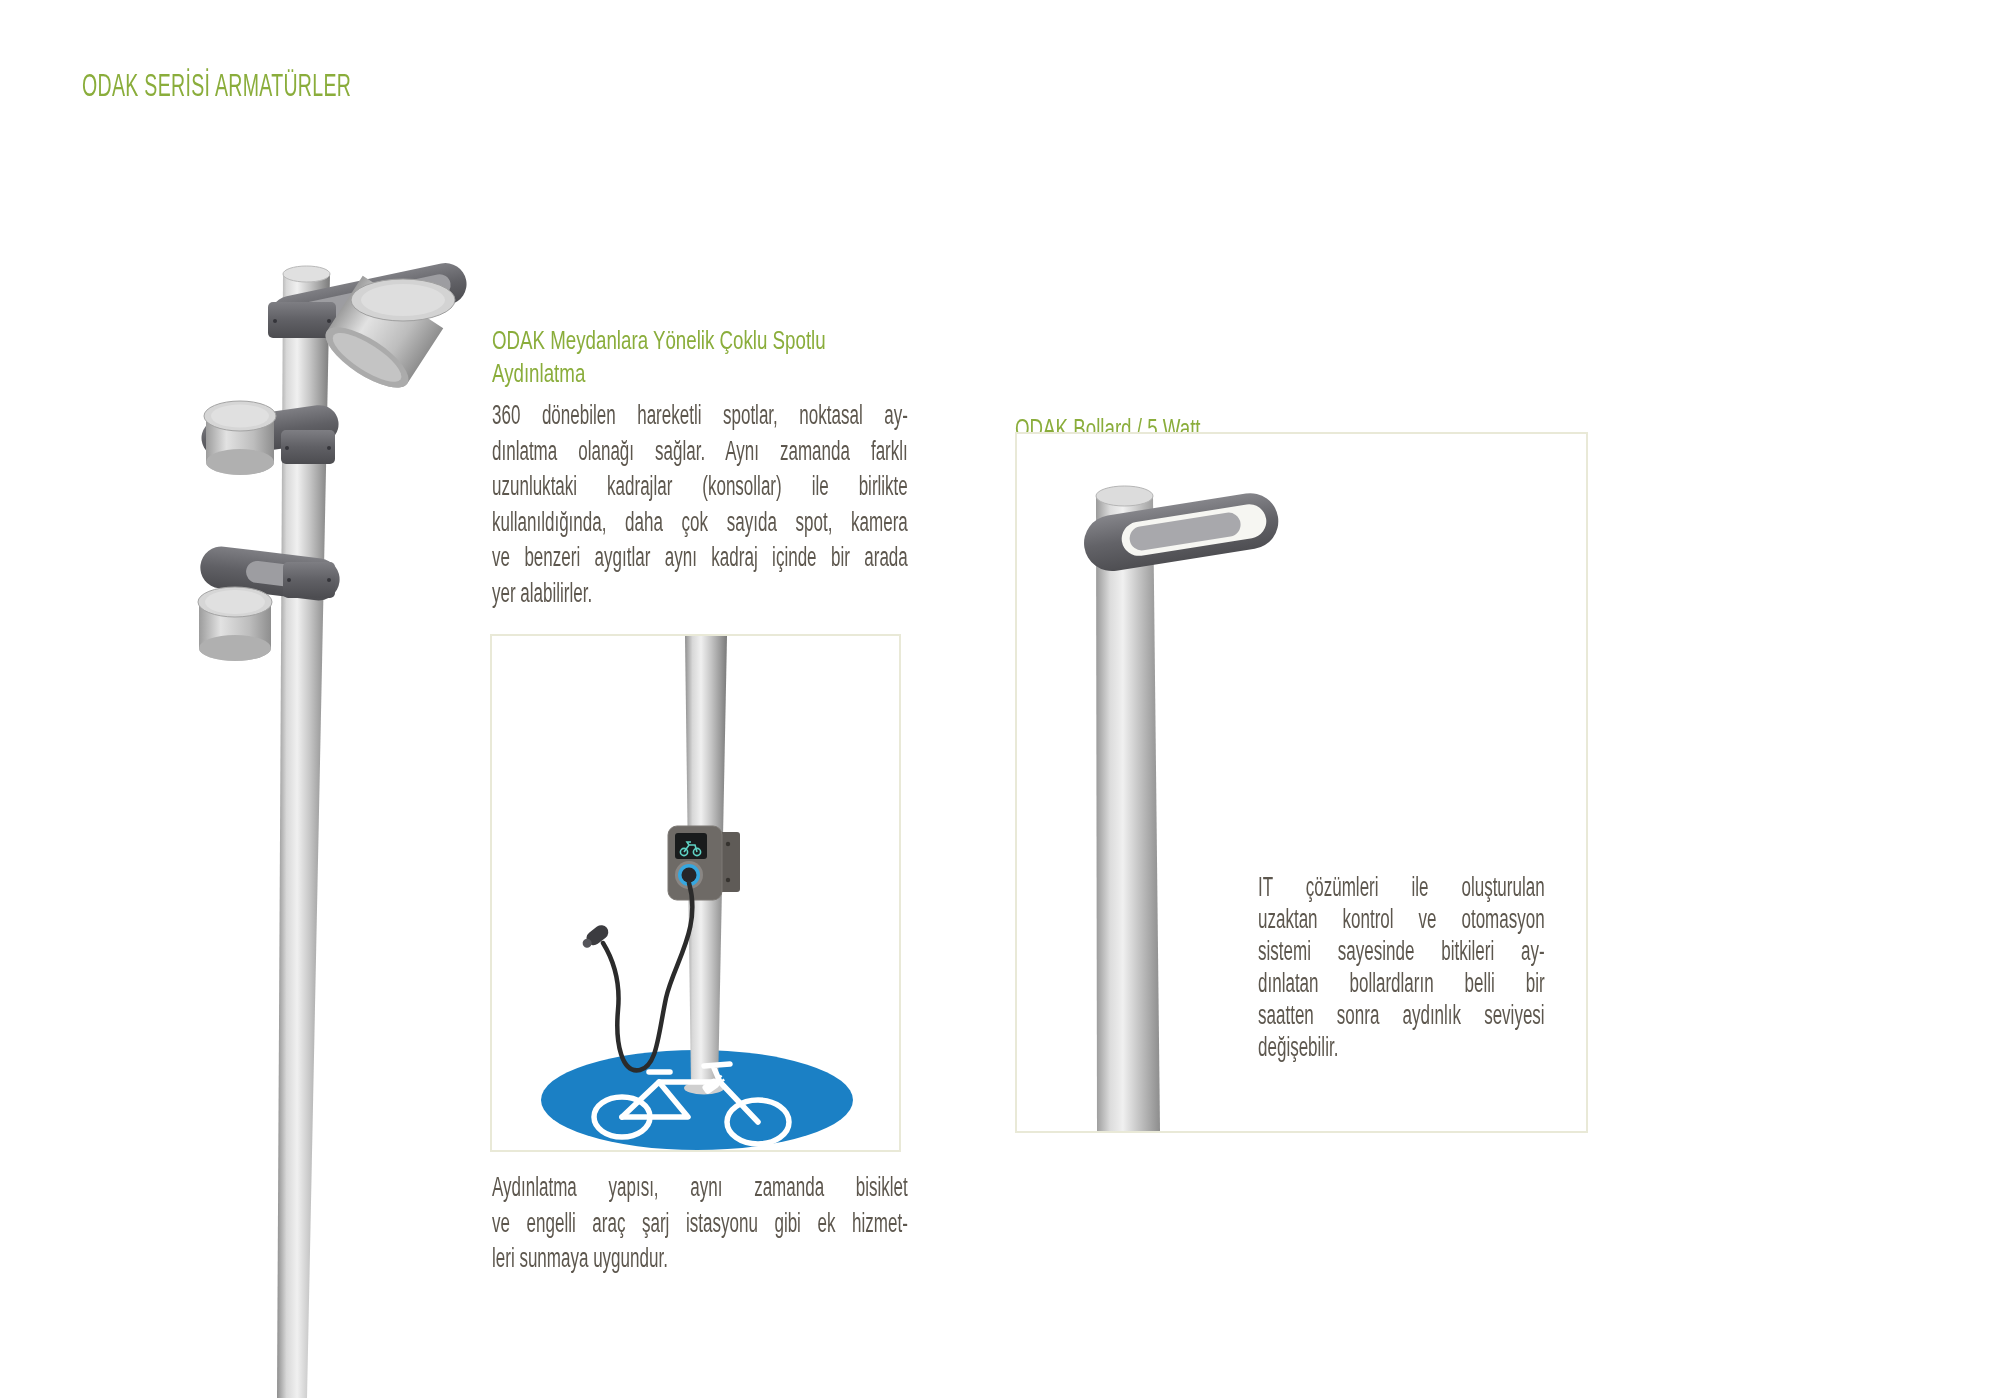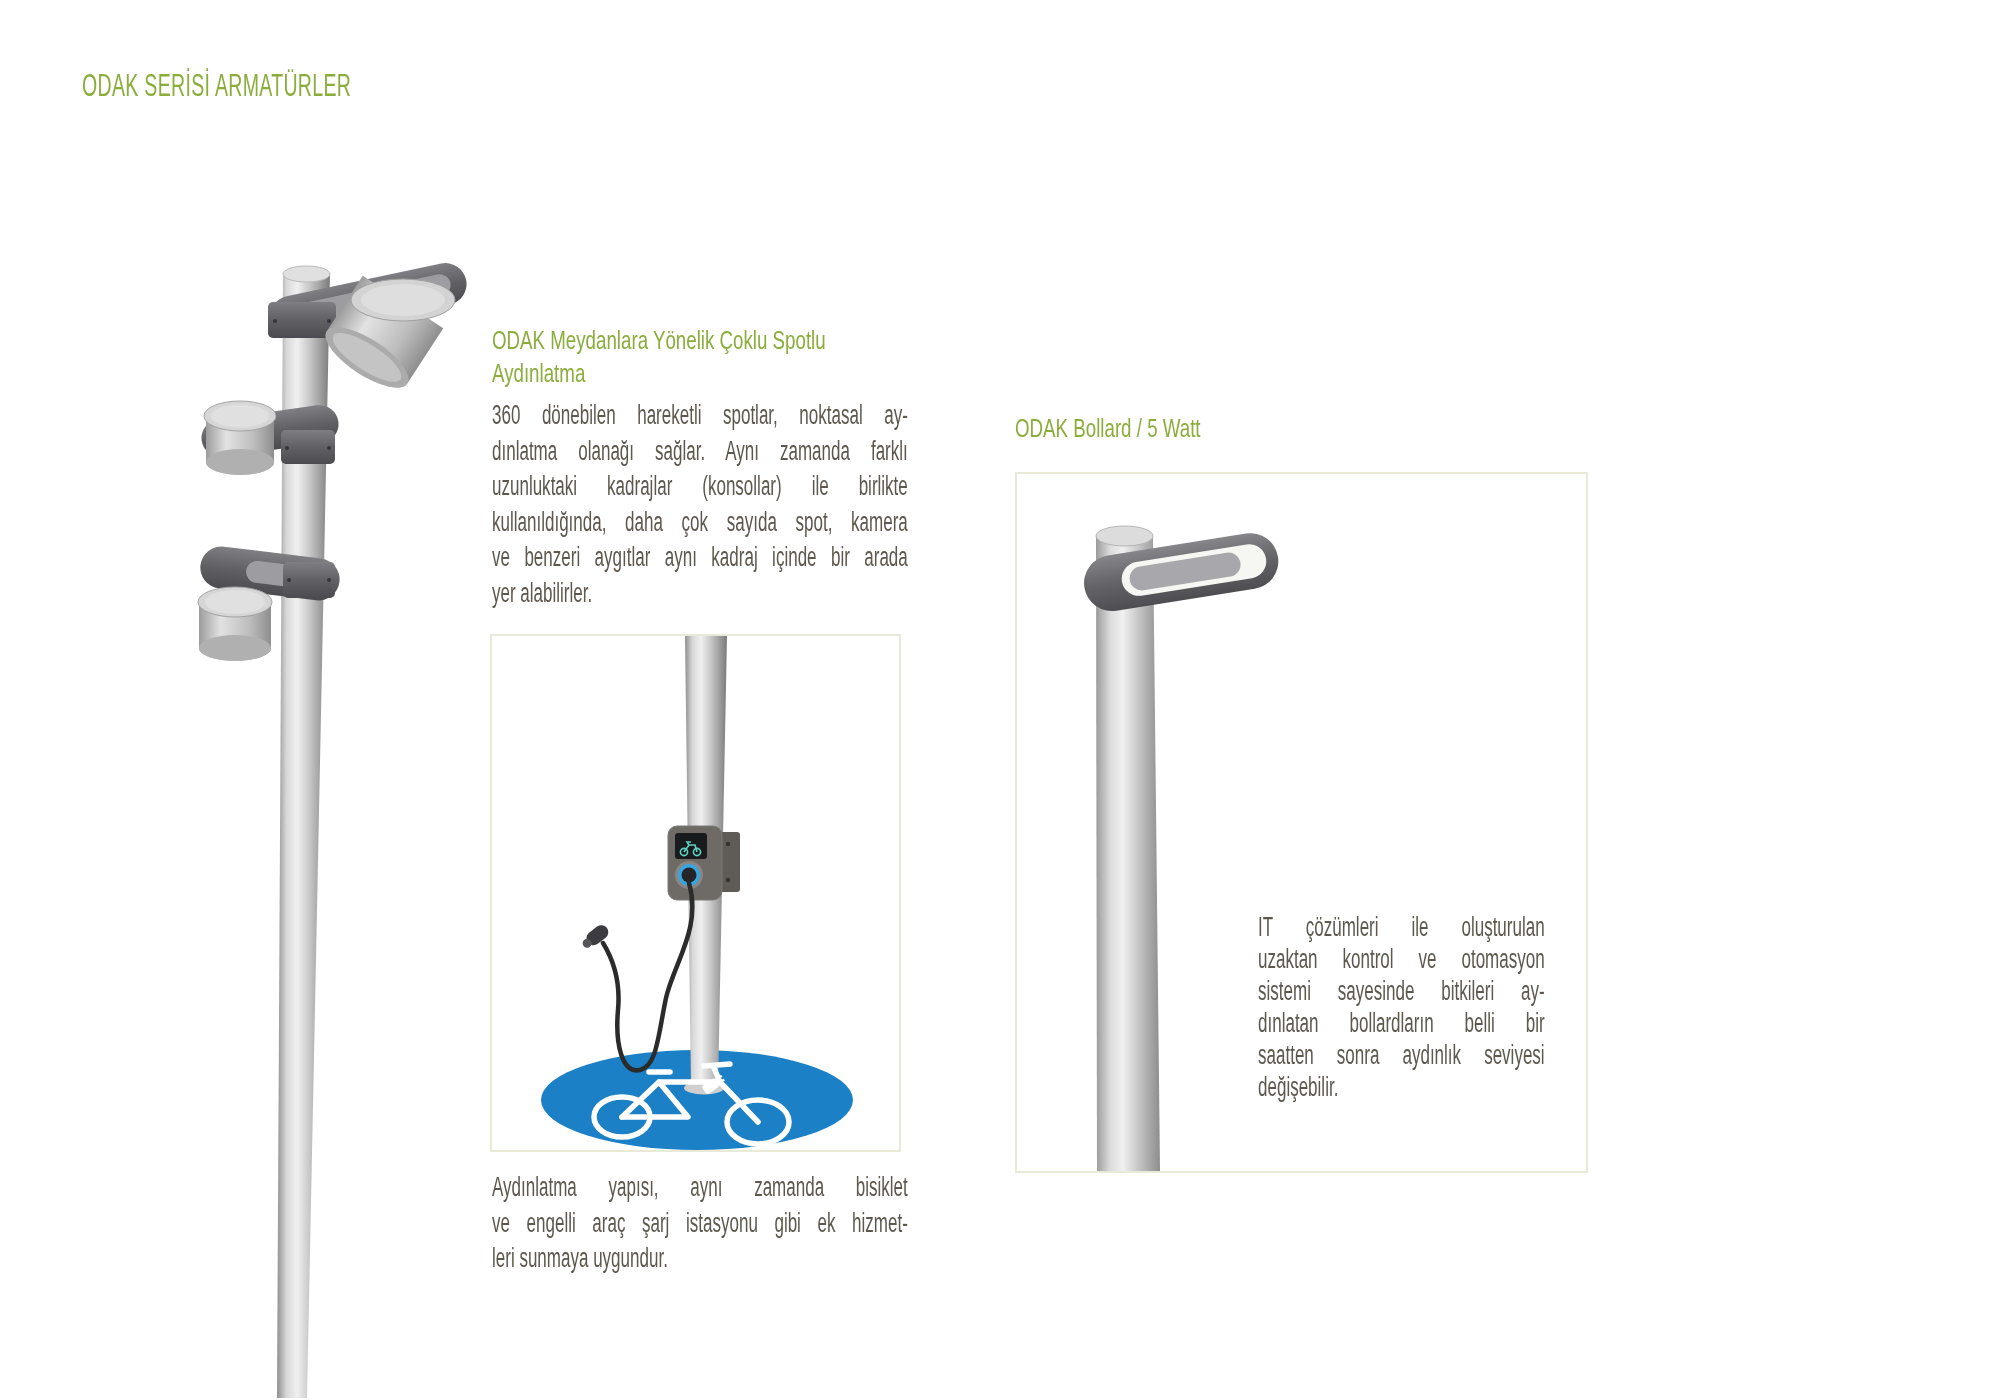--- a/index.html
+++ b/index.html
@@ -170,21 +170,21 @@
   </div>
 
   <div class="abs cx t63 body" style="left:492px;top:1170px;width:660px">
     <div class="jline">Aydınlatma yapısı, aynı zamanda bisiklet</div>
     <div class="jline">ve engelli araç şarj istasyonu gibi ek hizmet-</div>
     <div class="jline last">leri sunmaya uygundur.</div>
   </div>
 
   <div class="abs cx t72 h2" style="left:1015px;top:412px;width:420px">ODAK Bollard / 5 Watt</div>
 
-  <div class="abs imgbox" style="left:1015px;top:472px;width:573px;height:701px">
+  <div class="abs imgbox" style="left:1015px;top:432px;width:573px;height:701px">
     <svg class="abs" style="left:0;top:0" width="569" height="697" viewBox="0 0 569 697">
       <defs>
         <linearGradient id="gp3" x1="0" y1="0" x2="1" y2="0">
           <stop offset="0" stop-color="#9a9a9a"></stop>
             <stop offset="0.22" stop-color="#dcdcdc"></stop>
           <stop offset="0.42" stop-color="#f0f0f0"></stop>
             <stop offset="0.68" stop-color="#c3c3c3"></stop>
           <stop offset="1" stop-color="#8d8d8d"></stop>
         </linearGradient>
         <linearGradient id="gs3" x1="0" y1="0" x2="0" y2="1">

